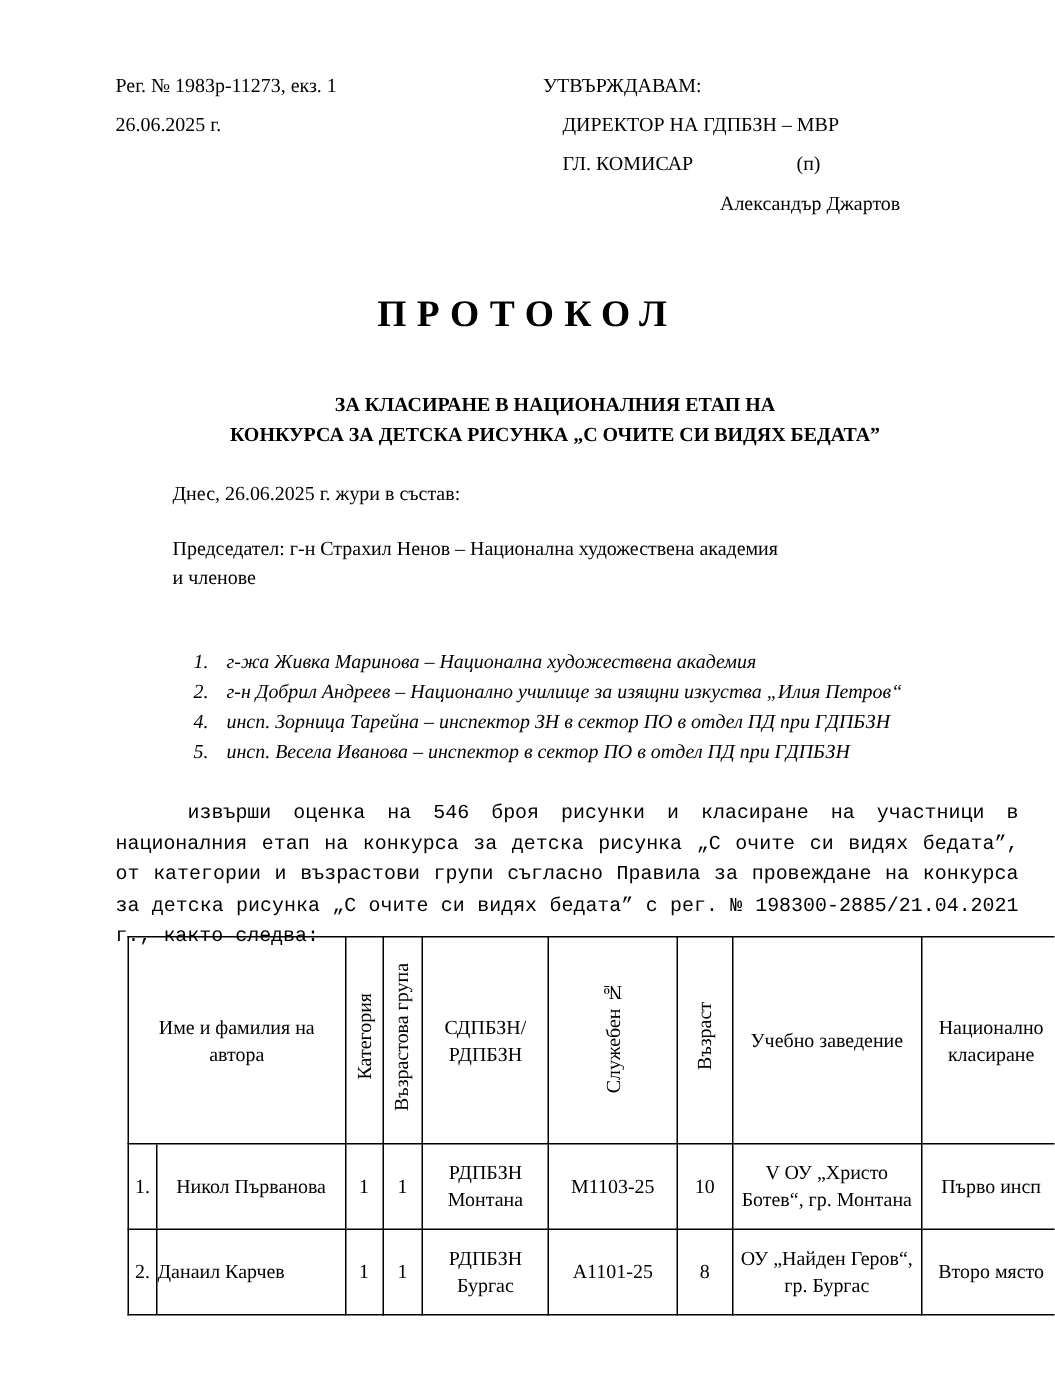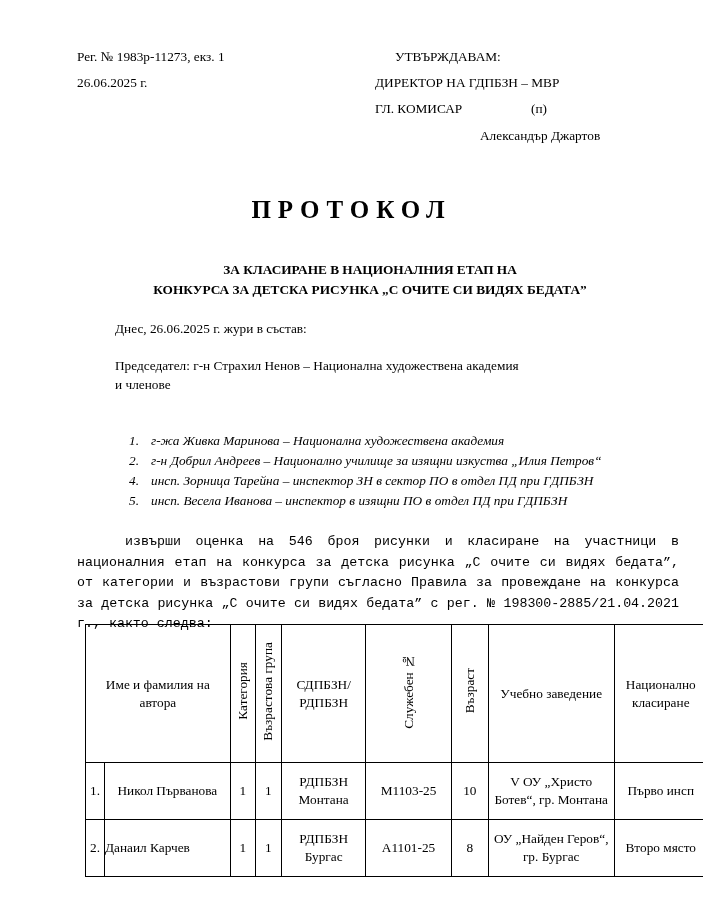--- a/index.html
+++ b/index.html
@@ -23,40 +23,40 @@
   table.results tr.row td { height:56px; }
   .vert { writing-mode:vertical-rl; transform:rotate(180deg); display:inline-block; white-space:nowrap; }
 </style>
 </head>
 <body>
 
 <div class="abs" style="left:77px;top:49px;">Рег. № 1983р-11273, екз. 1</div>
 <div class="abs" style="left:77px;top:75px;">26.06.2025 г.</div>
 
 <div>
-  <div class="abs" style="left:395px;top:49px;">УТВЪРЖДАВАМ:</div>
+  <div class="abs" style="left:362px;top:49px;">УТВЪРЖДАВАМ:</div>
   <div class="abs" style="left:375px;top:75px;">ДИРЕКТОР НА ГДПБЗН – МВР</div>
   <div class="abs" style="left:375px;top:101px;">ГЛ. КОМИСАР</div>
   <div class="abs" style="left:531px;top:101px;">(п)</div>
   <div class="abs" style="left:480px;top:128px;">Александър Джартов</div>
 </div>
 
 <div class="title">ПРОТОКОЛ</div>
 <div class="subtitle" style="top:262px;">ЗА КЛАСИРАНЕ В НАЦИОНАЛНИЯ ЕТАП НА</div>
 <div class="subtitle" style="top:282px;">КОНКУРСА ЗА ДЕТСКА РИСУНКА „С ОЧИТЕ СИ ВИДЯХ БЕДАТА”</div>
 
 <div class="abs" style="left:115px;top:321px;">Днес, 26.06.2025 г. жури в състав:</div>
 <div class="abs" style="left:115px;top:358px;">Председател: г-н Страхил Ненов – Национална художествена академия</div>
 <div class="abs" style="left:115px;top:377px;">и членове</div>
 
 <ol class="members">
   <li><span class="num">1.</span><span>г-жа Живка Маринова – Национална художествена академия</span></li>
   <li><span class="num">2.</span><span>г-н Добрил Андреев – Национално училище за изящни изкуства „Илия Петров“</span></li>
   <li><span class="num">4.</span><span>инсп. Зорница Тарейна – инспектор ЗН в сектор ПО в отдел ПД при ГДПБЗН</span></li>
-  <li><span class="num">5.</span><span>инсп. Весела Иванова – инспектор в изящни ПО в отдел ПД при ГДПБЗН</span></li>
+  <li><span class="num">5.</span><span>инсп. Весела Иванова – инспектор в сектор ПО в отдел ПД при ГДПБЗН</span></li>
 </ol>
 
 <div class="body-para"><span class="indent"></span><span>извърши оценка на 546 броя рисунки и класиране на участници в националния етап на конкурса за детска рисунка „С очите си видях бедата”, от категории и възрастови групи съгласно Правила за провеждане на конкурса за детска рисунка „С очите си видях бедата” с рег. № 198300-2885/21.04.2021 г., както следва:</span></div>
 
 <table class="results">
   <colgroup>
     <col style="width:144px">
       <col style="width:25px">
       <col style="width:26px">
       <col style="width:84px">

